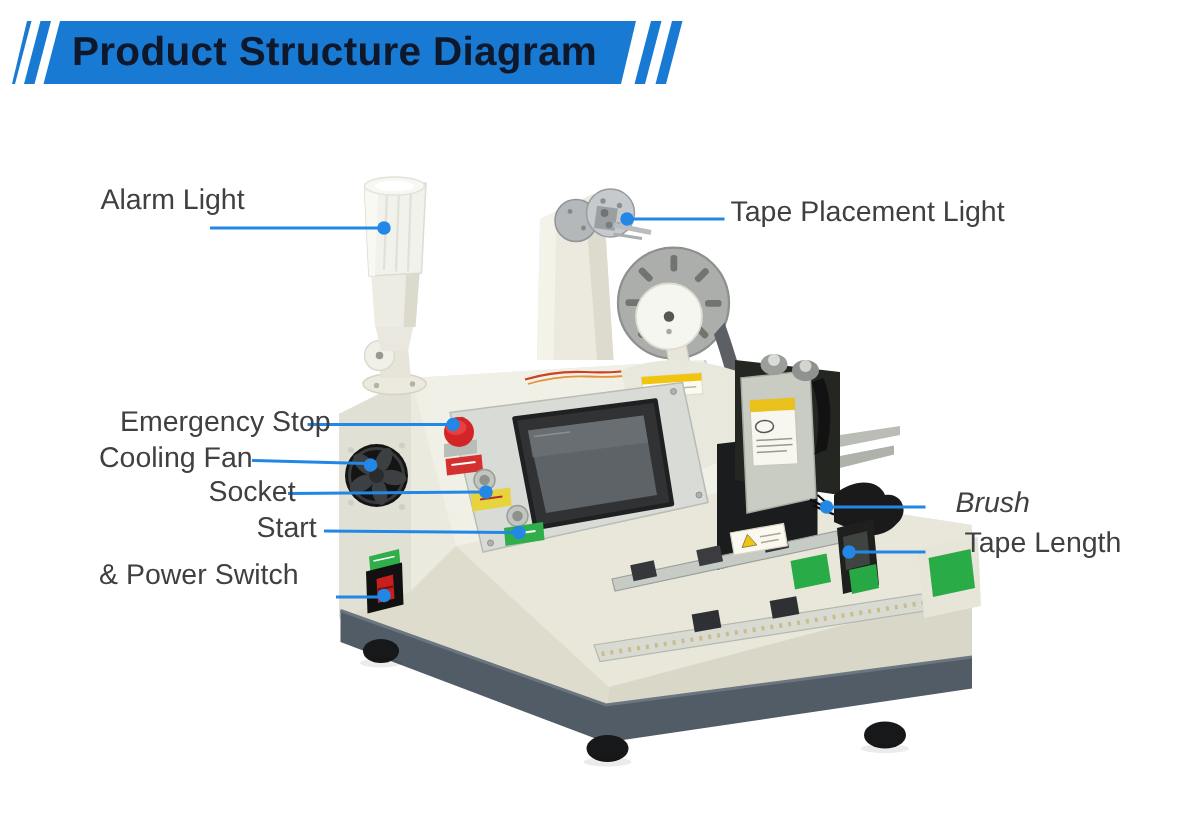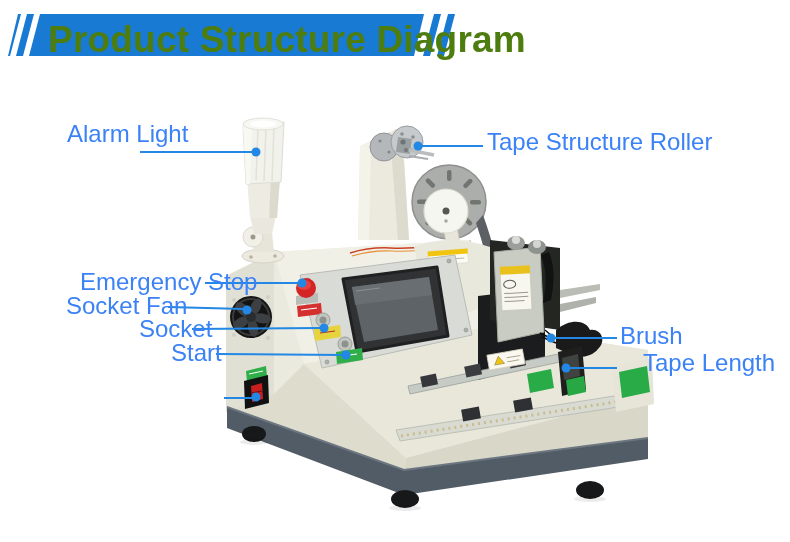--- a/index.html
+++ b/index.html
@@ -3,25 +3,25 @@
 <meta charset="utf-8">
 <style>
   html,body{margin:0;padding:0;background:#ffffff;}
   .stage{
     position:relative;width:790px;height:542px;background:#ffffff;overflow:hidden;
     font-family:"Liberation Sans",sans-serif;
   }
   .stage svg{position:absolute;left:0;top:0;}
   .banner-title{
     position:absolute;left:48px;top:19px;width:370px;
-    font-size:37px;font-weight:bold;color:#4d7c0f;letter-spacing:0.2px;
+    font-size:27px;font-weight:bold;color:#0f172a;letter-spacing:0.2px;
     white-space:nowrap;
   }
   .callout{
-    position:absolute;font-size:24px;color:#3b82f6;line-height:17.5px;
+    position:absolute;font-size:19px;color:#404040;line-height:17.5px;
     white-space:nowrap;
   }
   .callout.single{line-height:19px;}
 </style>
 </head>
 <body>
 
 <div class="stage">
 
   <svg width="790" height="542" viewBox="0 0 790 542">
@@ -291,25 +291,26 @@
       <g>
         <line x1="570" y1="368" x2="617" y2="368"></line>
         <circle cx="566" cy="368" r="4.5" fill="#2287e5" stroke="none"></circle>
       </g>
     </g>
   </svg>
 
   <div class="banner-title">Product Structure Diagram</div>
 
   <div class="callout single" style="left:67px;top:124px;">Alarm Light</div>
-  <div class="callout single" style="left:487px;top:132px;">Tape Structure Roller</div>
+  <div class="callout single" style="left:487px;top:132px;">Tape Placement Light</div>
   <div class="callout single" style="left:80px;top:272px;">Emergency Stop</div>
-  <div class="callout single" style="left:66px;top:296px;">Socket Fan</div>
+  <div class="callout single" style="left:66px;top:296px;">Cooling Fan</div>
   <div class="callout single" style="left:139px;top:319px;">Socket</div>
   <div class="callout single" style="left:171px;top:343px;">Start</div>
   <div class="callout" style="left:66px;top:375px;">
+    <div>&amp; Power Switch</div>
   </div>
-  <div class="callout single" style="left:620px;top:326px;">Brush</div>
+  <div class="callout single" style="left:637px;top:326px;font-style:italic;">Brush</div>
   <div class="callout" style="left:621px;top:354px;margin-left:22px;">
     <div>Tape Length</div>
   </div>
 
 </div>
 
 </body></html>

